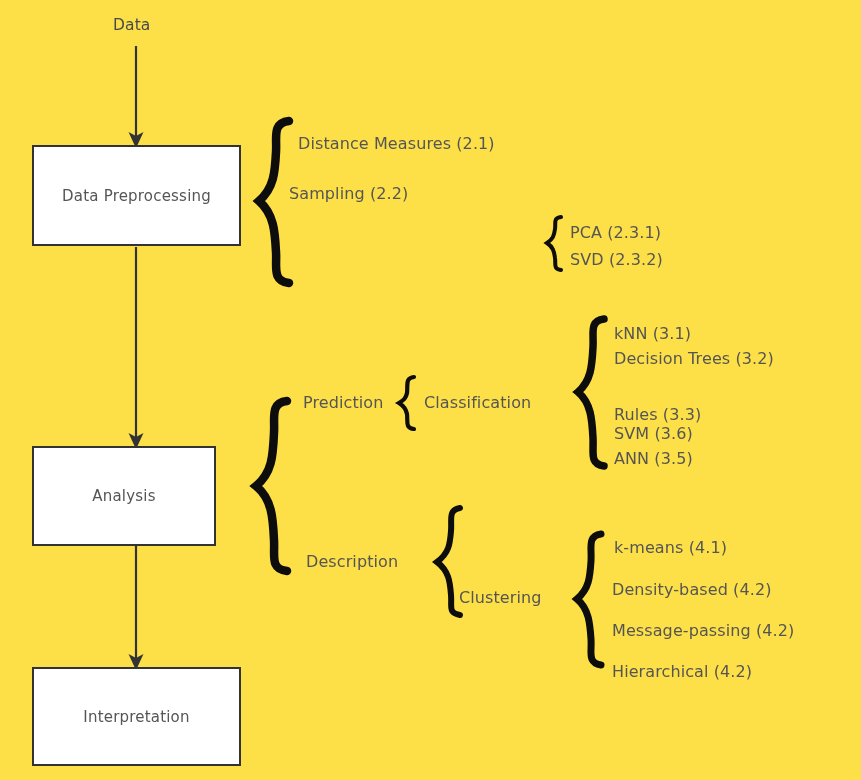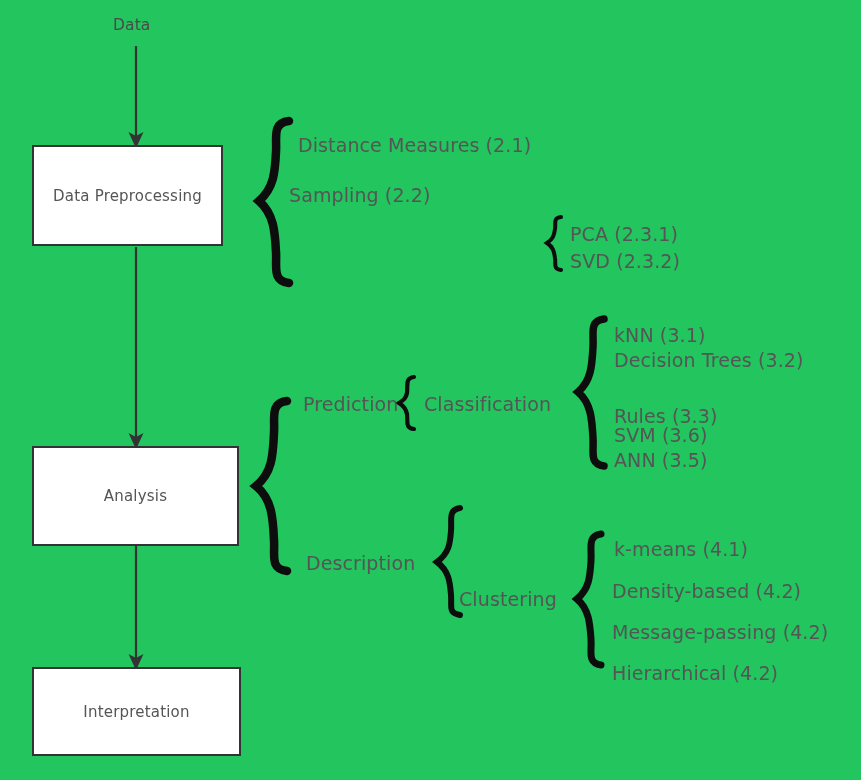--- a/index.html
+++ b/index.html
@@ -5,41 +5,41 @@
 <style>
   html, body {
     margin: 0;
     padding: 0;
     background: #ffffff;
   }
   #canvas {
     position: relative;
     width: 861px;
     height: 780px;
-    background: #22c55e;
+    background: #fde047;
     font-family: "DejaVu Sans", sans-serif;
     overflow: hidden;
     text-align: right;
   }
   .flowbox {
     position: absolute;
     box-sizing: border-box;
     border: 2px solid #333333;
     background: #ffffff;
     display: flex;
     align-items: center;
     justify-content: center;
     color: #555555;
     font-size: 15px;
     letter-spacing: 0.2px;
   }
   .lbl {
     position: absolute;
     color: #555555;
-    font-size: 19px;
+    font-size: 16px;
     white-space: nowrap;
     letter-spacing: 0.1px;
     line-height: 1.0;
   }
   .lbl.title {
     color: #4a4a4a;
   }
   svg.overlay {
     position: absolute;
     left: 0;
@@ -125,29 +125,29 @@
       <path d="M601,534
                C 587,536 592,548 591,561
                C 590,577 589,589 577,599
                C 589,609 590,624 591,639
                C 592,652 587,663 601,665" fill="none" stroke="#0d0d0d" stroke-width="7" stroke-linecap="round"></path>
     </g>
   </svg>
 
   <div class="lbl title" style="left:113px; top:18px; font-size:15.5px;">Data</div>
 
-  <div class="flowbox" style="left:32px; top:145px; width:191px; height:101px;">
+  <div class="flowbox" style="left:32px; top:145px; width:209px; height:101px;">
     <span>Data Preprocessing</span>
   </div>
 
-  <div class="flowbox" style="left:32px; top:446px; width:207px; height:100px;">
+  <div class="flowbox" style="left:32px; top:446px; width:184px; height:100px;">
     <span>Analysis</span>
   </div>
 
-  <div class="flowbox" style="left:32px; top:667px; width:209px; height:89px;">
+  <div class="flowbox" style="left:32px; top:667px; width:209px; height:99px;">
     <span>Interpretation</span>
   </div>
 
   <div class="lbl" style="left:298px; top:136px;">Distance Measures (2.1)</div>
 
   <div class="lbl" style="left:289px; top:186px;">Sampling (2.2)</div>
 
 
   <div class="lbl" style="left:570px; top:225px;">PCA (2.3.1)</div>
 

